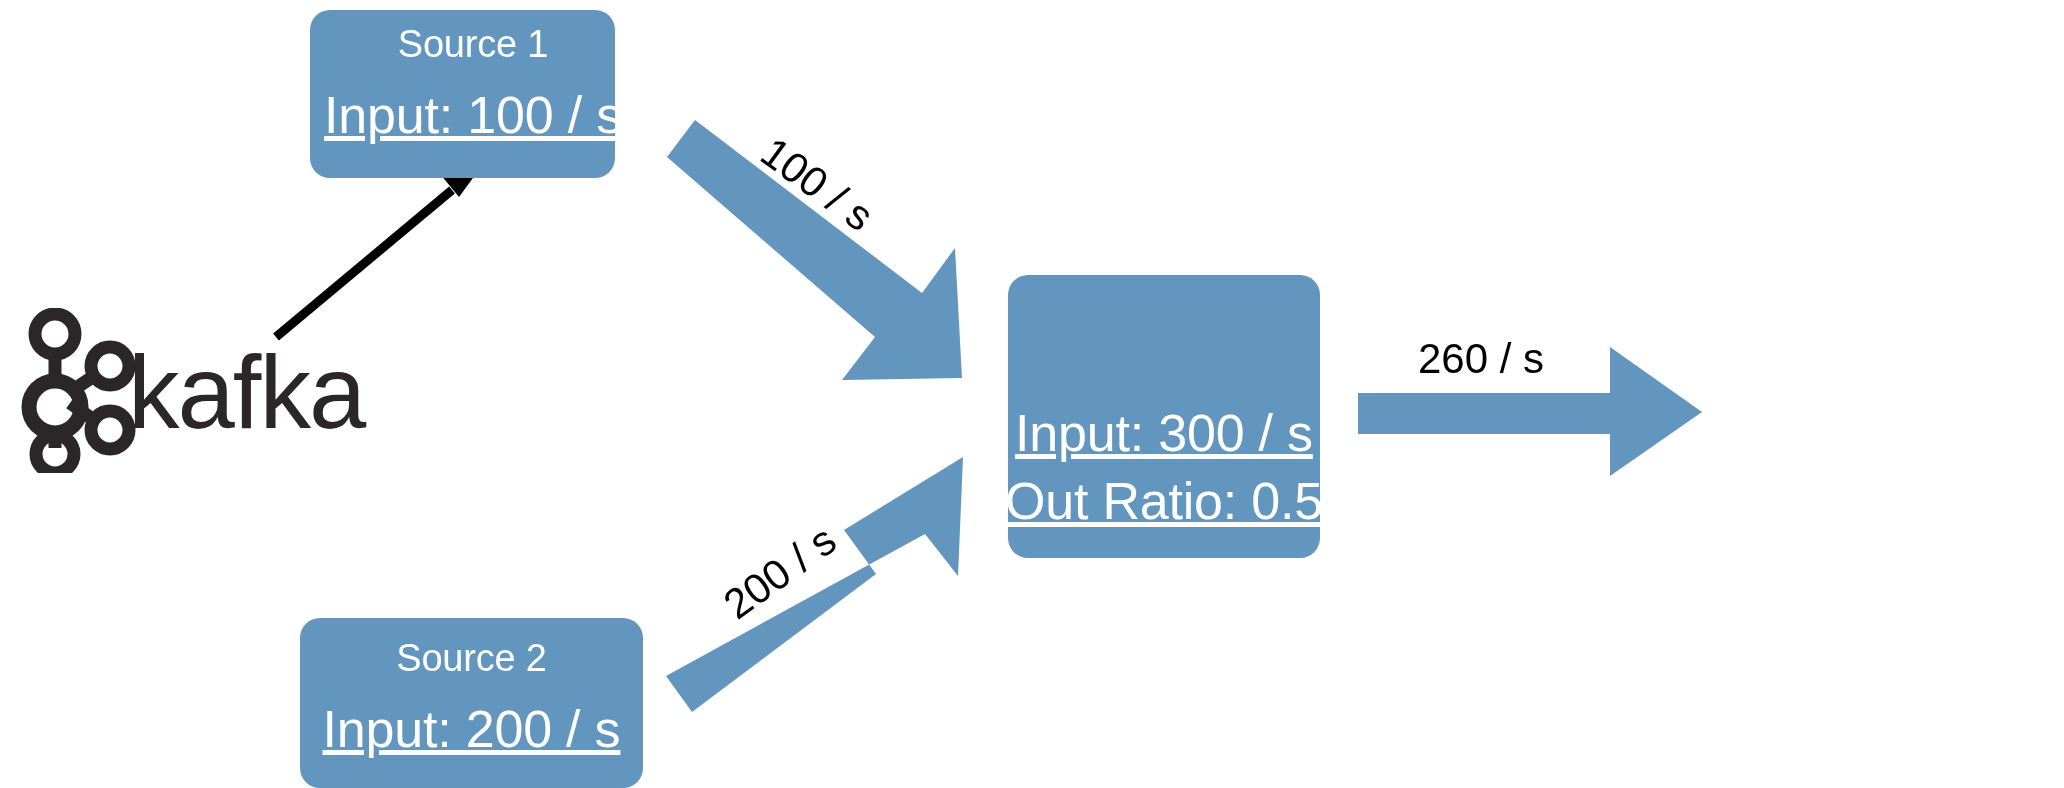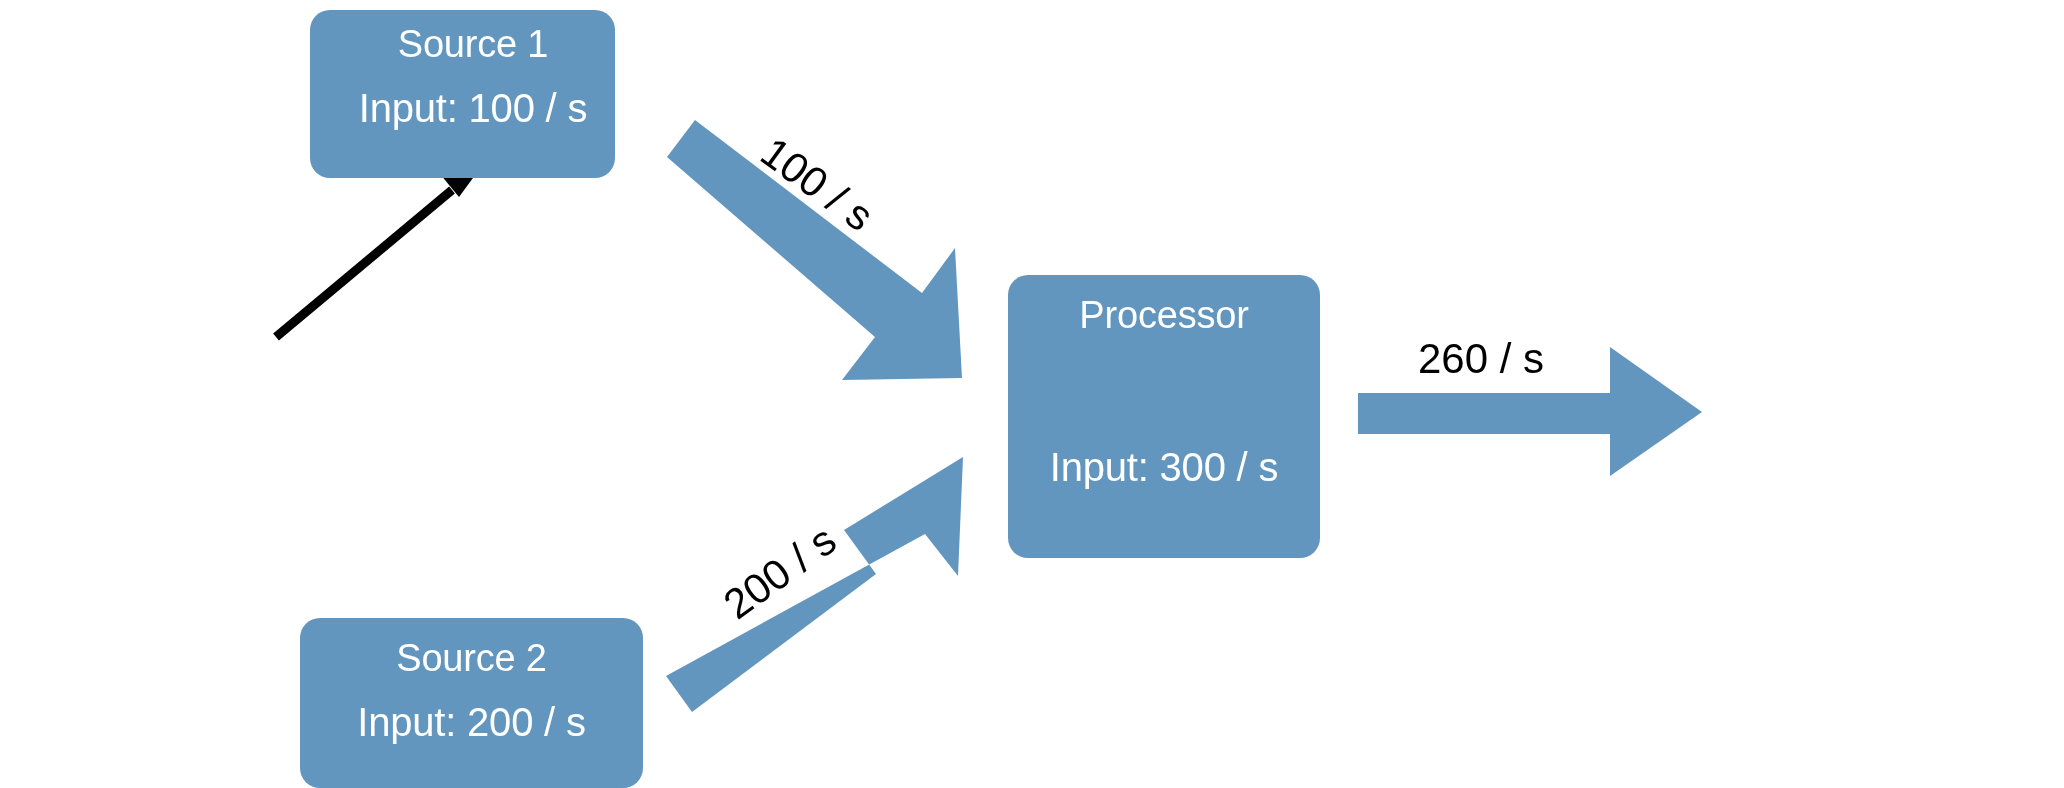--- a/index.html
+++ b/index.html
@@ -32,22 +32,23 @@
     align-items: center;
     text-align: center;
     line-height: 1.08;
     letter-spacing: -0.2px;
   }
   .node .node-title {
     font-size: 38px;
     white-space: nowrap;
   }
   .node .node-metric {
-    font-size: 40px;
+    font-size: 52px;
     white-space: nowrap;
+    text-decoration: underline;
   }
 
   #node-source-1 {
     left: 310px;  top: 10px;
     width: 305px; height: 168px;
     padding-top: 14px;
     padding-left: 21px;
   }
   #node-source-1 .node-metric { margin-top: 22px; }
 
@@ -111,20 +112,42 @@
   }
   #label-150 {
     left: 1418px; top: 335px;
   }
 </style>
 </head>
 <body>
 
 <div id="canvas">
 
+  <div id="kafka-logo">
+    <svg width="360" height="165" viewBox="0 0 360 165" xmlns="http://www.w3.org/2000/svg">
+      <g fill="none" stroke="#2b2728">
+
+        <line x1="45" y1="40" x2="45" y2="78" stroke-width="13"></line>
+        <line x1="45" y1="118" x2="45" y2="140" stroke-width="13"></line>
+        <line x1="60" y1="84" x2="84" y2="68" stroke-width="13"></line>
+        <line x1="60" y1="95" x2="84" y2="112" stroke-width="13"></line>
+
+        <circle cx="45" cy="26" r="20" stroke-width="13"></circle>
+
+        <circle cx="45" cy="99" r="26" stroke-width="15"></circle>
+
+        <circle cx="45" cy="146" r="19" stroke-width="13"></circle>
+
+        <circle cx="100" cy="58" r="19" stroke-width="13"></circle>
+
+        <circle cx="100" cy="122" r="19" stroke-width="13"></circle>
+      </g>
+      <text x="118" y="120" font-family="'Liberation Sans', sans-serif" font-size="103" font-weight="400" letter-spacing="-2" fill="#2b2728">kafka</text>
+    </svg>
+  </div>
 
   <svg id="edges" viewBox="0 0 2064 788" xmlns="http://www.w3.org/2000/svg">
 
     <g>
       <line x1="276" y1="337" x2="452" y2="190" stroke="#000000" stroke-width="9" stroke-linecap="butt"></line>
       <polygon points="484,163 440,174 459,197" fill="#000000"></polygon>
     </g>
 
     <g>
       <polygon fill="#6396bf" points="667,157 695,120 922,293 955,248 962,378 842,380 875,337"></polygon>
@@ -149,18 +172,18 @@
     <div class="node-title">Source 1</div>
     <div class="node-metric">Input: 100 / s</div>
   </div>
 
   <div class="node" id="node-source-2">
     <div class="node-title">Source 2</div>
     <div class="node-metric">Input: 200 / s</div>
   </div>
 
   <div class="node" id="node-processor">
-    <div class="node-title">Processor</div>
     <div class="node-metric first">Input: 300 / s</div>
+    <div class="node-metric">Out Ratio: 0.5</div>
   </div>
 
 
 </div>
 
 </body></html>

